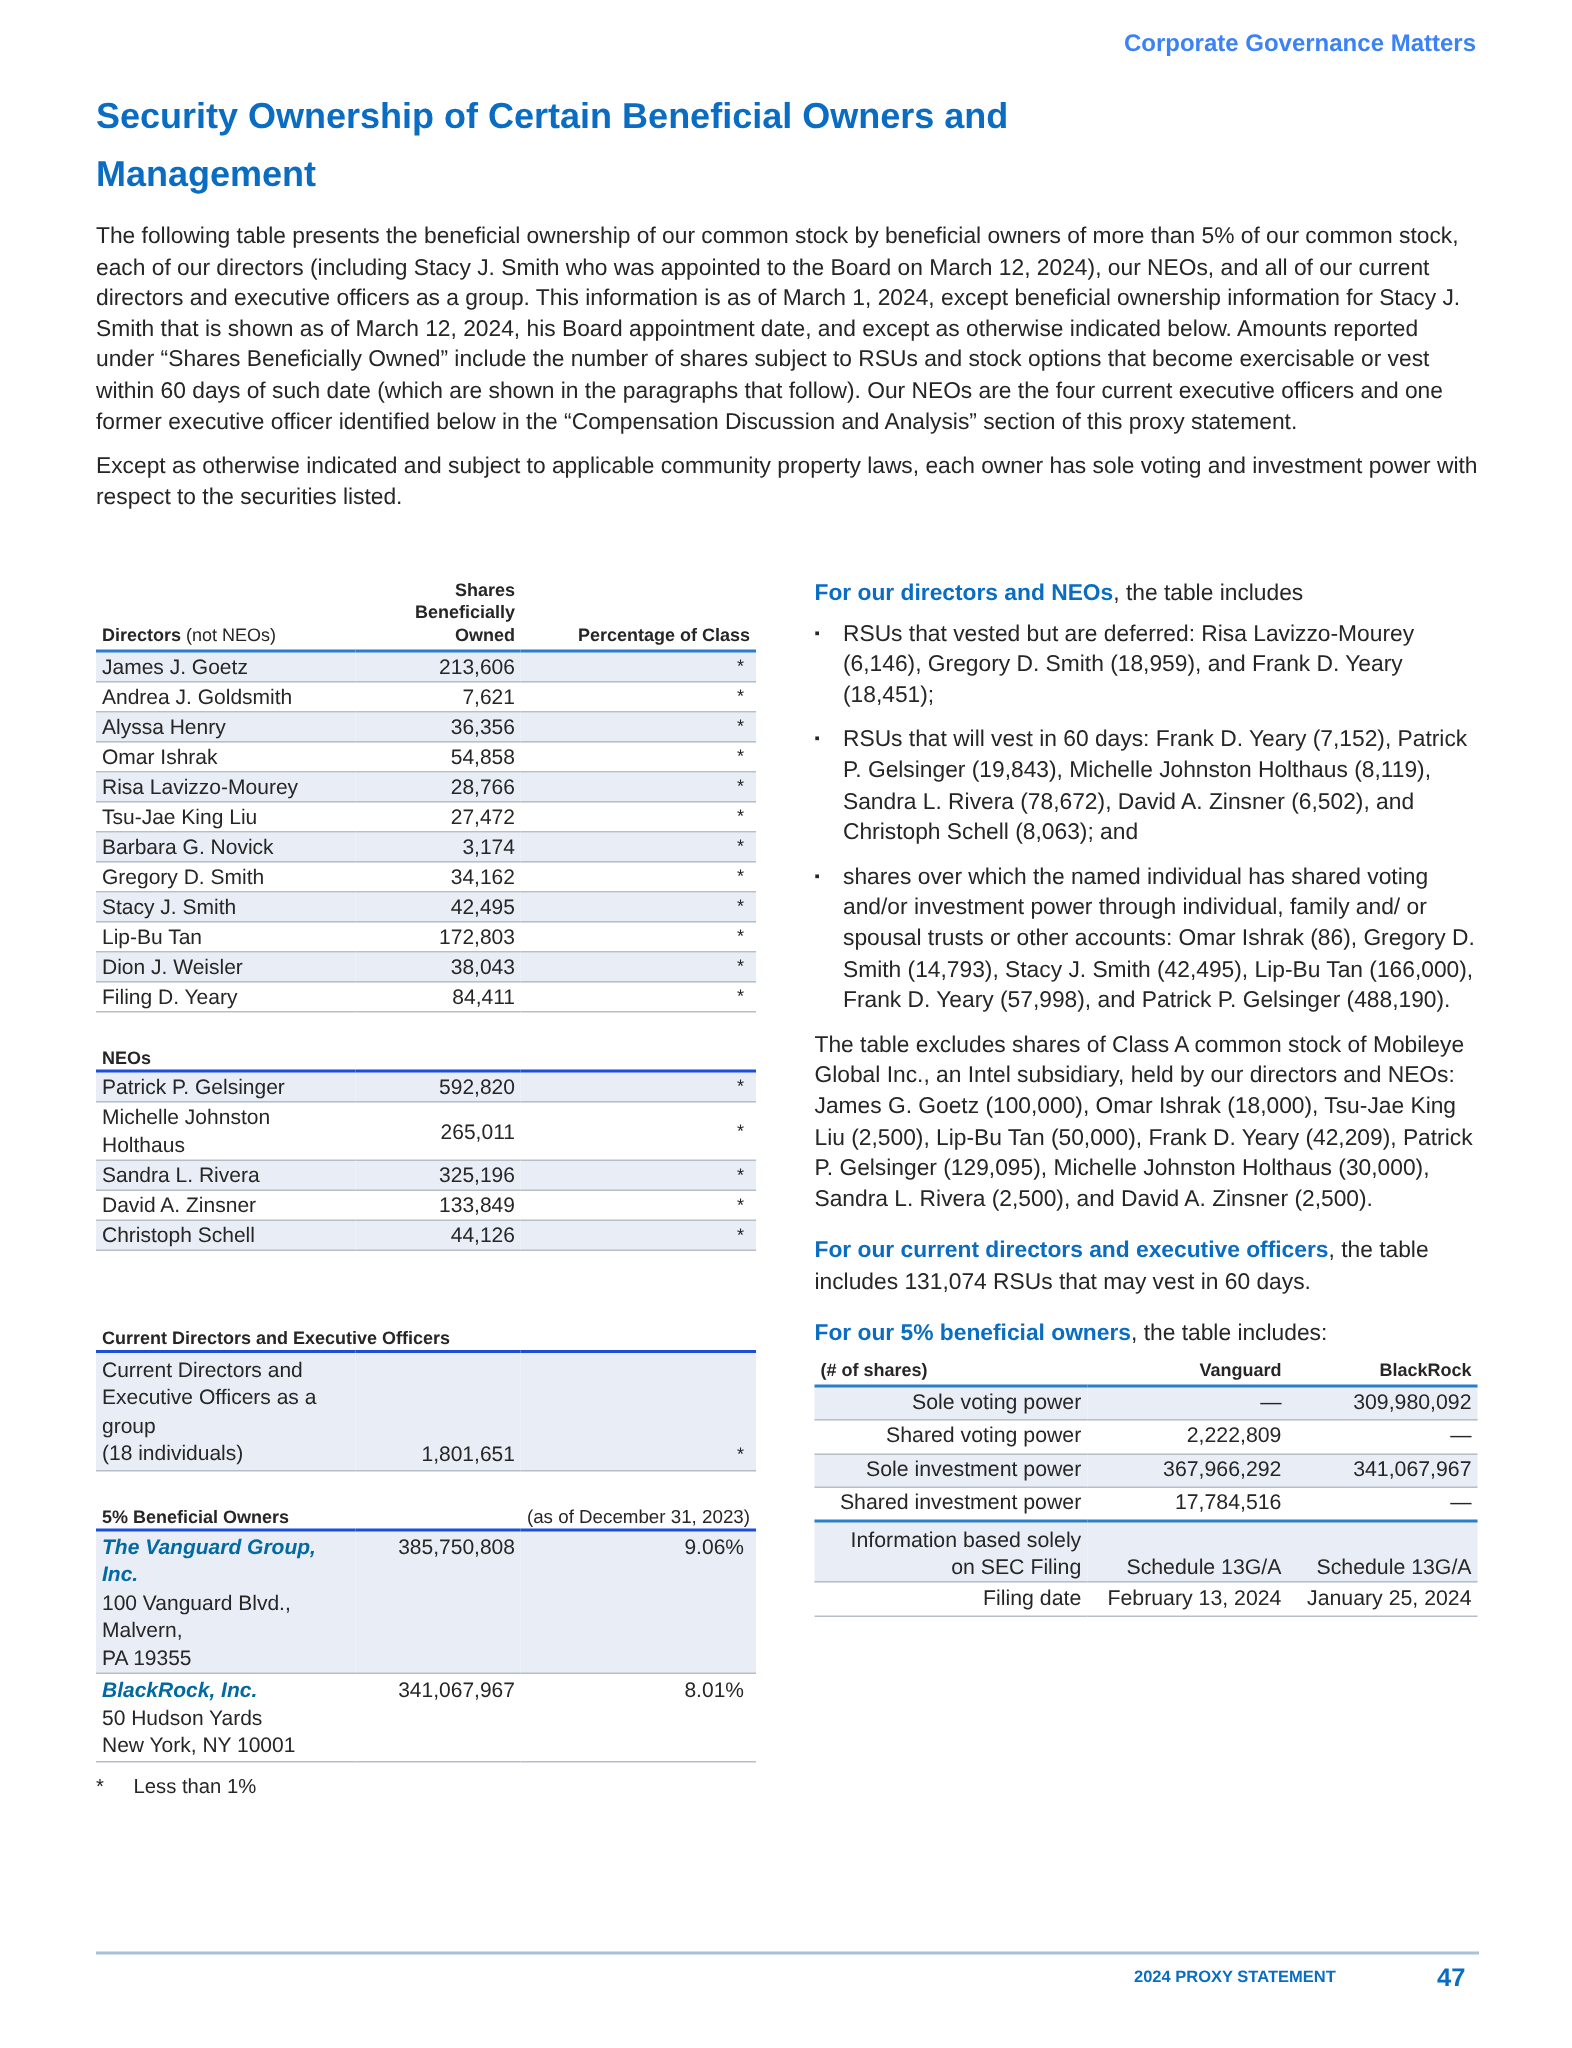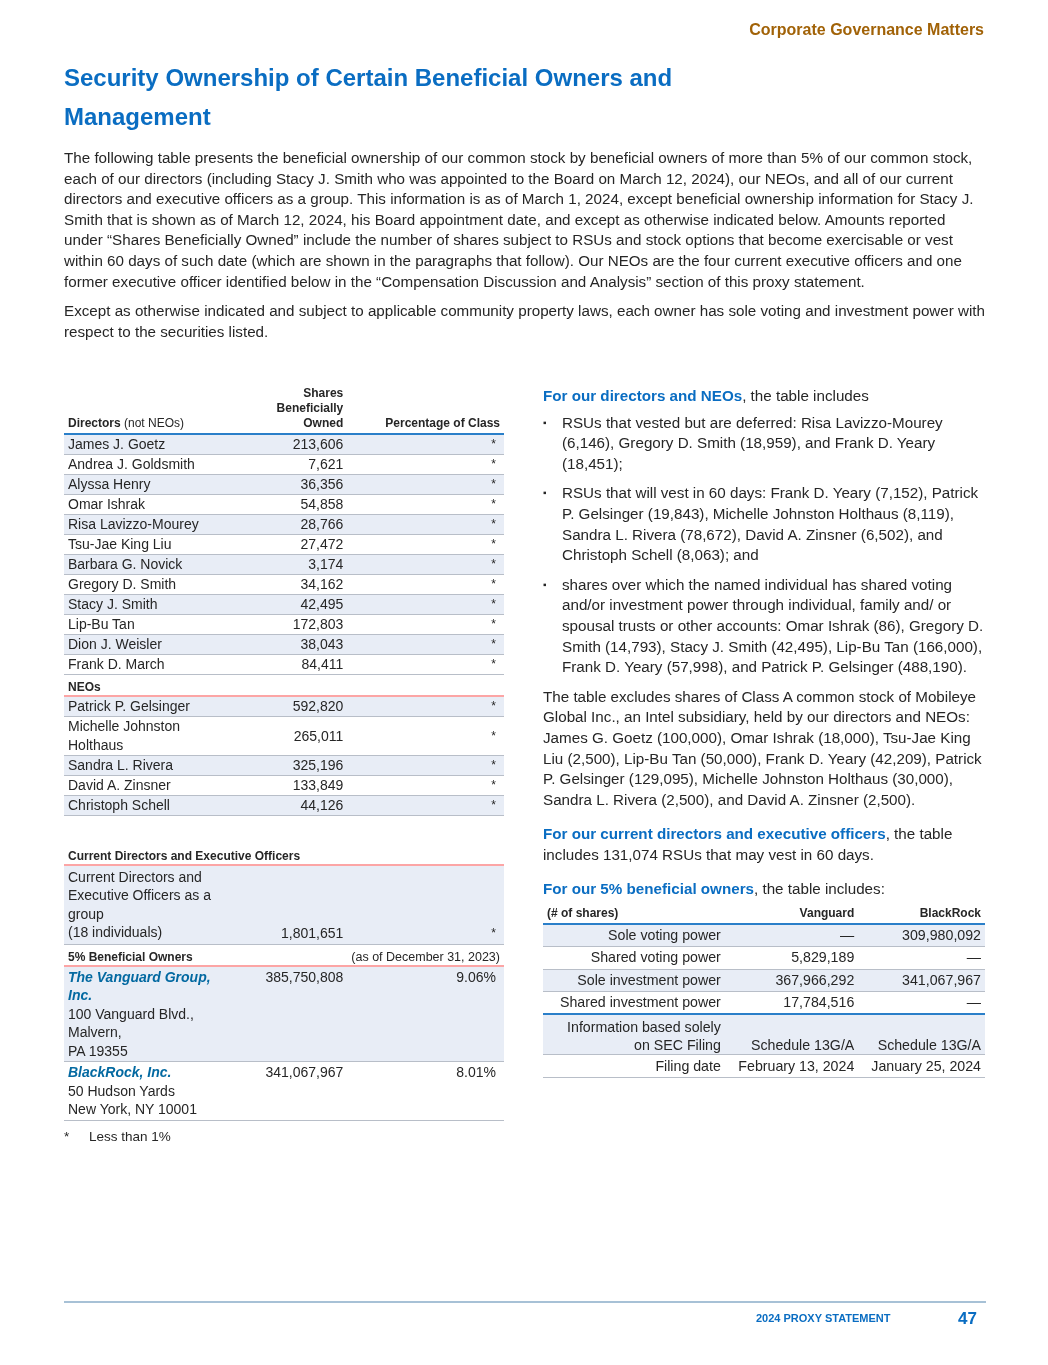--- a/index.html
+++ b/index.html
@@ -2,21 +2,21 @@
 <html><head>
 <meta charset="utf-8">
 <style>
   * { box-sizing: border-box; margin: 0; padding: 0; }
   body {
     width: 1048px; height: 1365px; background: #ffffff; position: relative;
     font-family: "Liberation Sans", sans-serif; color: #262626;
   }
   .section-tag {
     position: absolute; top: 21px; right: 64px;
-    color: #a16207; font-size: 16px; font-weight: bold;
+    color: #3b82f6; font-size: 16px; font-weight: bold;
   }
   .page-title {
     position: absolute; left: 64px; top: 58px; width: 700px;
     color: #0a6dc2; font-size: 24px; font-weight: bold; line-height: 39px;
   }
   .intro {
     position: absolute; left: 64px; top: 148px; width: 924px;
     font-size: 15.2px; line-height: 20.6px;
   }
   .intro p { margin-bottom: 9px; }
@@ -25,21 +25,21 @@
   .left-col { position: absolute; left: 64px; top: 386px; width: 440px; }
   table { width: 100%; border-collapse: collapse; font-size: 14px; }
   th { font-weight: bold; font-size: 12px; text-align: right; vertical-align: bottom; line-height: 15px; padding: 0 4px 2px 4px; }
   th.l { text-align: left; }
   th .normal { font-weight: normal; }
   thead tr.hdr th { border-bottom: 2px solid #2a7fc9; }
   td { padding: 0 4px; height: 19.8px; border-bottom: 1px solid #b8bec8; line-height: 19px; }
   td.num { text-align: right; }
   td.pct { text-align: right; width: 90px; padding-right: 8px; font-size: 12px; }
   tr.shade td { background: #e8edf6; }
-  .group-head td { border-bottom: 2px solid #fca5a5; font-weight: bold; font-size: 12px; padding-top: 4px; height: auto; line-height: 16px; background: none !important; }
+  .group-head td { border-bottom: 2px solid #1d4ed8; font-weight: bold; font-size: 12px; padding-top: 22px; height: auto; line-height: 16px; background: none !important; }
   .spacer td { border: none; height: 28px; }
   .owner-name { color: #0369a1; font-weight: bold; font-style: italic; }
   .owner td { vertical-align: top; line-height: 18.5px; padding-top: 1px; padding-bottom: 1px; }
   .note { font-size: 13.5px; margin-top: 8px; }
   .note span.star { display: inline-block; width: 25px; }
 
   
   .right-col { position: absolute; left: 543px; top: 386px; width: 442px; font-size: 15.2px; line-height: 20.6px; }
   .lead { color: #0a6dc2; font-weight: bold; }
   .right-col p { margin-bottom: 14px; }
@@ -127,21 +127,21 @@
           <td>Lip-Bu Tan</td>
           <td class="num">172,803</td>
           <td class="pct">*</td>
         </tr>
         <tr class="shade">
           <td>Dion J. Weisler</td>
           <td class="num">38,043</td>
           <td class="pct">*</td>
         </tr>
         <tr>
-          <td>Frank D. March</td>
+          <td>Filing D. Yeary</td>
           <td class="num">84,411</td>
           <td class="pct">*</td>
         </tr>
       </tbody>
     <tbody>
       <tr class="group-head">
           <td colspan="3">NEOs</td>
         </tr>
     </tbody>
     <tbody id="neos-body">
@@ -236,21 +236,21 @@
       </tr>
     </thead>
     <tbody id="five-body">
         <tr class="shade">
           <td>Sole voting power</td>
           <td class="n">—</td>
           <td class="n">309,980,092</td>
         </tr>
         <tr class="">
           <td>Shared voting power</td>
-          <td class="n">5,829,189</td>
+          <td class="n">2,222,809</td>
           <td class="n">—</td>
         </tr>
         <tr class="shade">
           <td>Sole investment power</td>
           <td class="n">367,966,292</td>
           <td class="n">341,067,967</td>
         </tr>
         <tr class="sep">
           <td>Shared investment power</td>
           <td class="n">17,784,516</td>

